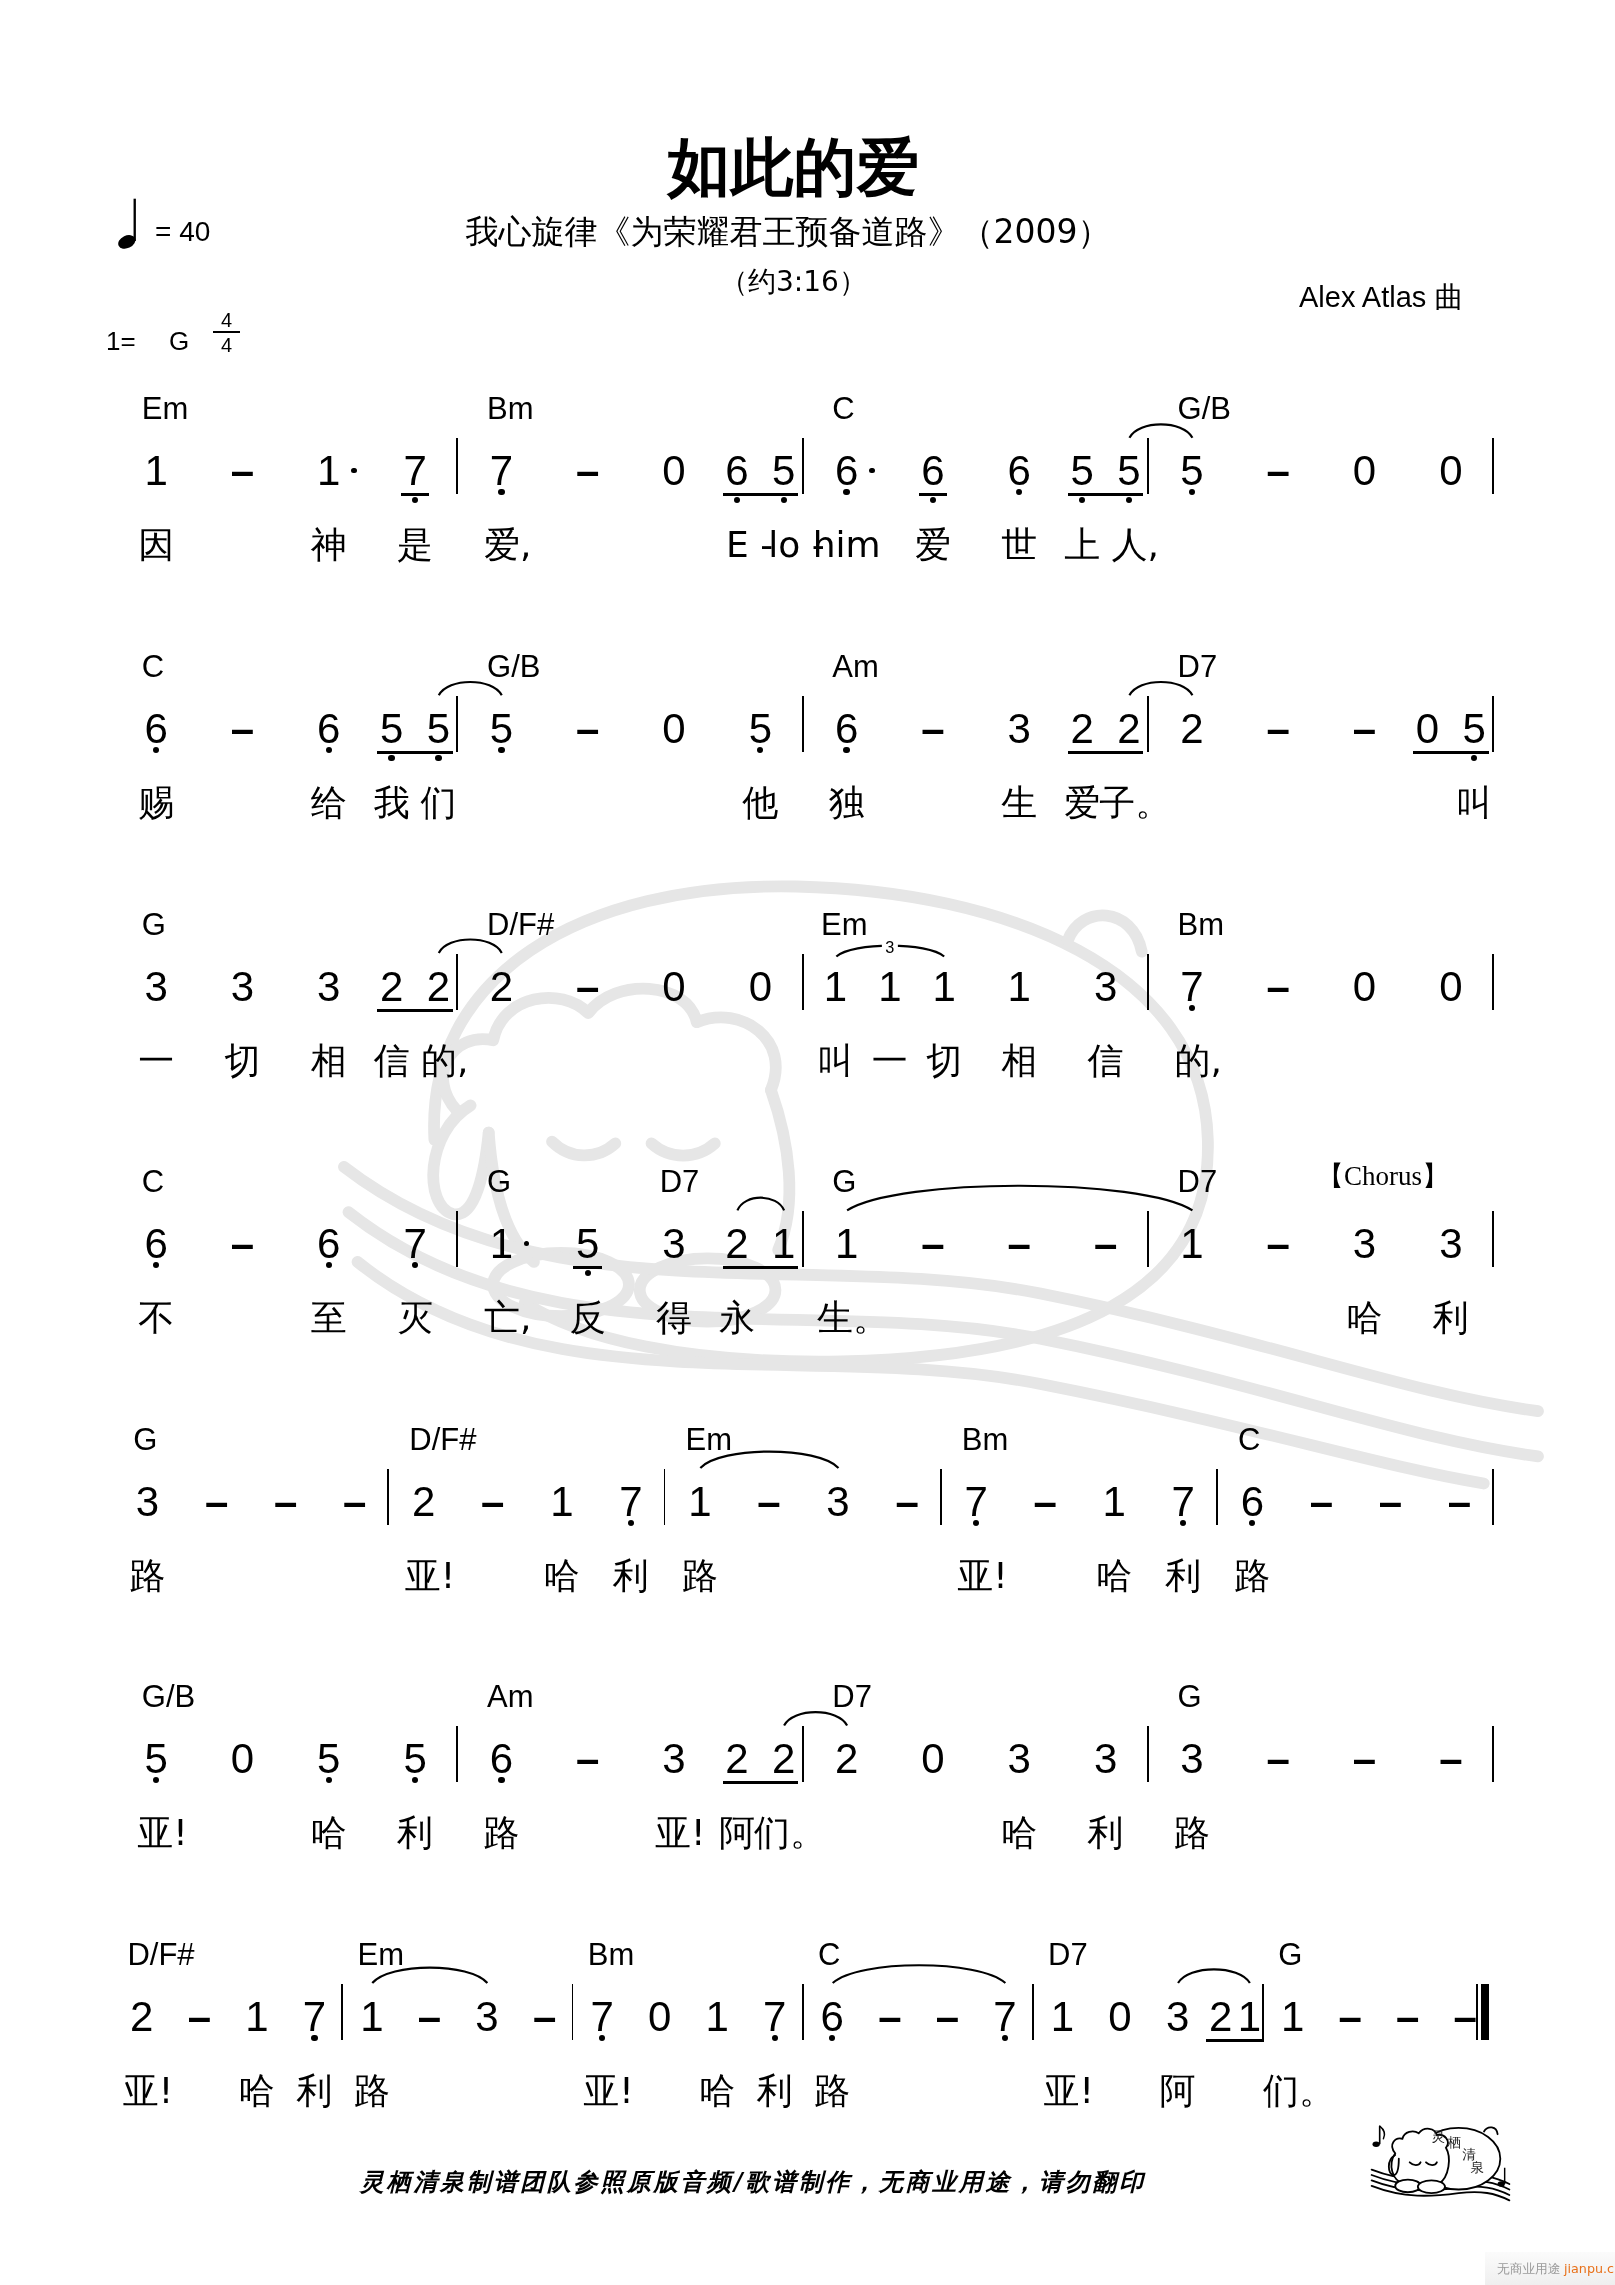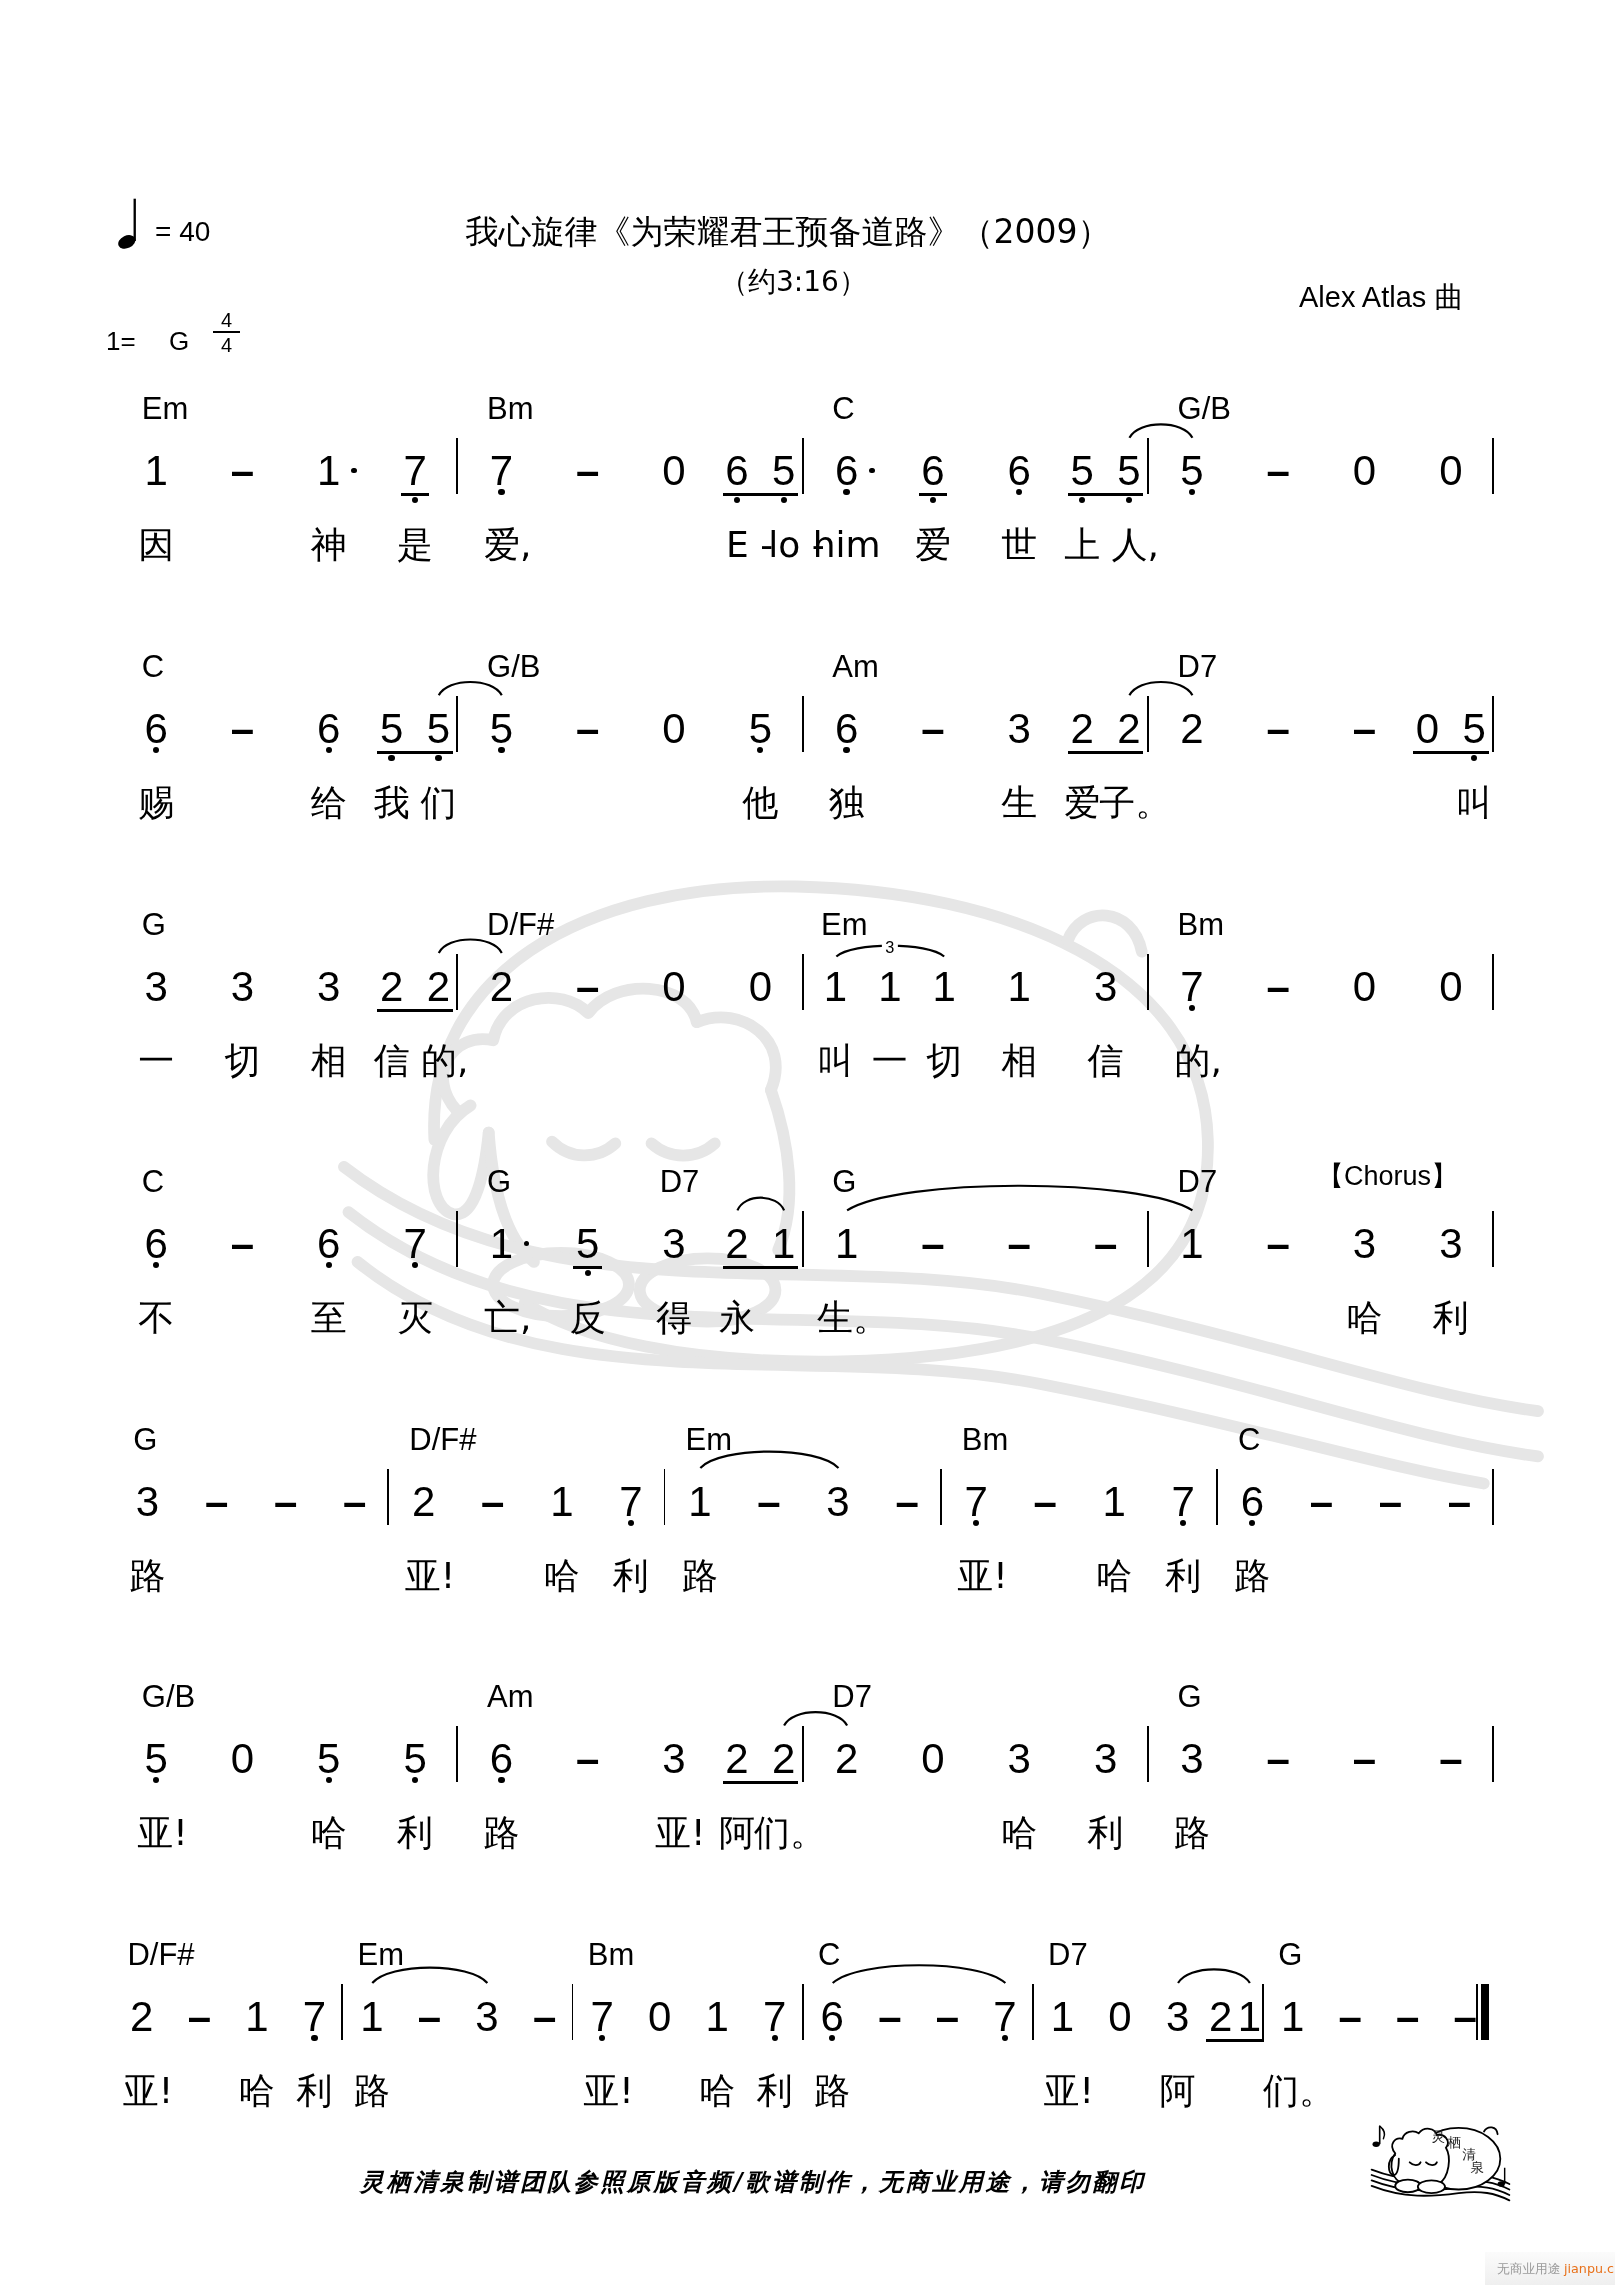--- a/index.html
+++ b/index.html
@@ -37,21 +37,21 @@
 .oct-dot{position:absolute;left:50%;top:39px;width:6.3px;height:6.3px;margin-left:-3.2px;border-radius:50%;background:var(--ink);}
 .note.under .oct-dot{top:47px;}
 .aug-dot{position:absolute;right:-16.3px;top:18px;width:5.4px;height:5.4px;border-radius:50%;background:var(--ink);}
 .chord{position:absolute;left:-2.7px;top:-57px;font-size:31px;line-height:31px;white-space:nowrap;font-family:"Liberation Sans",sans-serif;}
 .lyric{position:absolute;left:50%;top:75px;transform:translateX(-50%);font-size:36px;line-height:40px;white-space:nowrap;font-family:"DejaVu Sans",sans-serif;}
 .lyric.punct{transform:translateX(calc(-50% + 6.3px));}
 .lyric.hyph{transform:translateX(calc(-50% + 12.7px));}
 .tuplet-label{position:absolute;left:50%;top:-27px;transform:translateX(-50%);font-size:16.3px;line-height:16.3px;background:#ffffff;padding:0 3.6px;z-index:3;}
 .barline{position:absolute;right:0;top:-11.8px;width:1.8px;height:56px;background:var(--ink);}
 .barline.final{width:12.7px;right:5.4px;background:linear-gradient(to right,var(--ink) 0,var(--ink) 1.8px,transparent 1.8px,transparent 5.4px,var(--ink) 5.4px,var(--ink) 12.7px);}
-.section-label{position:absolute;left:1317px;top:-62px;font-size:27px;line-height:31px;white-space:nowrap;font-family:Liberation Sans, sans-serif;}
+.section-label{position:absolute;left:1317px;top:-62px;font-size:27px;line-height:31px;white-space:nowrap;font-family:Liberation Serif, serif;}
 
 .notice{left:360px;top:2164px;font-size:24px;line-height:36px;font-weight:bold;font-style:italic;letter-spacing:2.7px;font-family:"DejaVu Serif",serif;}
 .logo{position:absolute;left:1368px;top:2117px;width:145px;height:87px;}
 .site-box{position:absolute;left:1485px;top:2252px;width:130px;height:33px;background:linear-gradient(#fbfbfb,#efefef);}
 .site-text{left:1497px;top:2261px;font-size:12.7px;line-height:16.3px;font-family:"DejaVu Sans",sans-serif;}
 .site-cn{color:var(--site);}
 .site-url{color:var(--url);margin-left:3.6px;}
 </style>
 </head>
 <body>
@@ -83,20 +83,21 @@
       <path d="M814.984375,1338.09375 C822.7234375,1319.3420833333332 858.8390625,1319.3420833333332 866.578125,1338.09375"></path>
       <path d="M936.21875,1338.09375 C993.48125,1301.73375 1260.70625,1301.73375 1317.96875,1338.09375"></path>
       <path d="M773.984375,1622.796875 C796.8921875,1598.651875 903.7953125,1598.651875 926.703125,1622.796875"></path>
       <path d="M866.578125,1907.5 C877.02421875,1887.7858333333334 925.77265625,1887.7858333333334 936.21875,1907.5"></path>
       <path d="M411.3125,2192.1875 C430.4,2169.400833333333 519.475,2169.400833333333 538.5625,2192.1875"></path>
       <path d="M920.3125,2192.1875 C948.94375,2166.0075 1082.55625,2166.0075 1111.1875,2192.1875"></path>
       <path d="M1302.0625,2192.1875 C1313.97578125,2171.951666666667 1369.57109375,2171.951666666667 1381.484375,2192.1875"></path>
     </svg>
 
   <div id="content">
+    <div class="hdr title">如此的爱</div>
 
     <svg class="hdr tempo-icon" viewBox="0 0 30 62" width="27" height="56">
       <ellipse cx="12" cy="52" rx="10" ry="7" transform="rotate(-25 12 52)" fill="#000"></ellipse>
       <rect x="19.5" y="4" width="2.6" height="47" fill="#000"></rect>
     </svg>
     <div class="hdr tempo-val">= 40</div>
 
     <div class="hdr subtitle">我心旋律《为荣耀君王预备道路》（2009）</div>
     <div class="hdr scripture">（约3:16）</div>
     <div class="hdr composer">Alex Atlas 曲</div>

